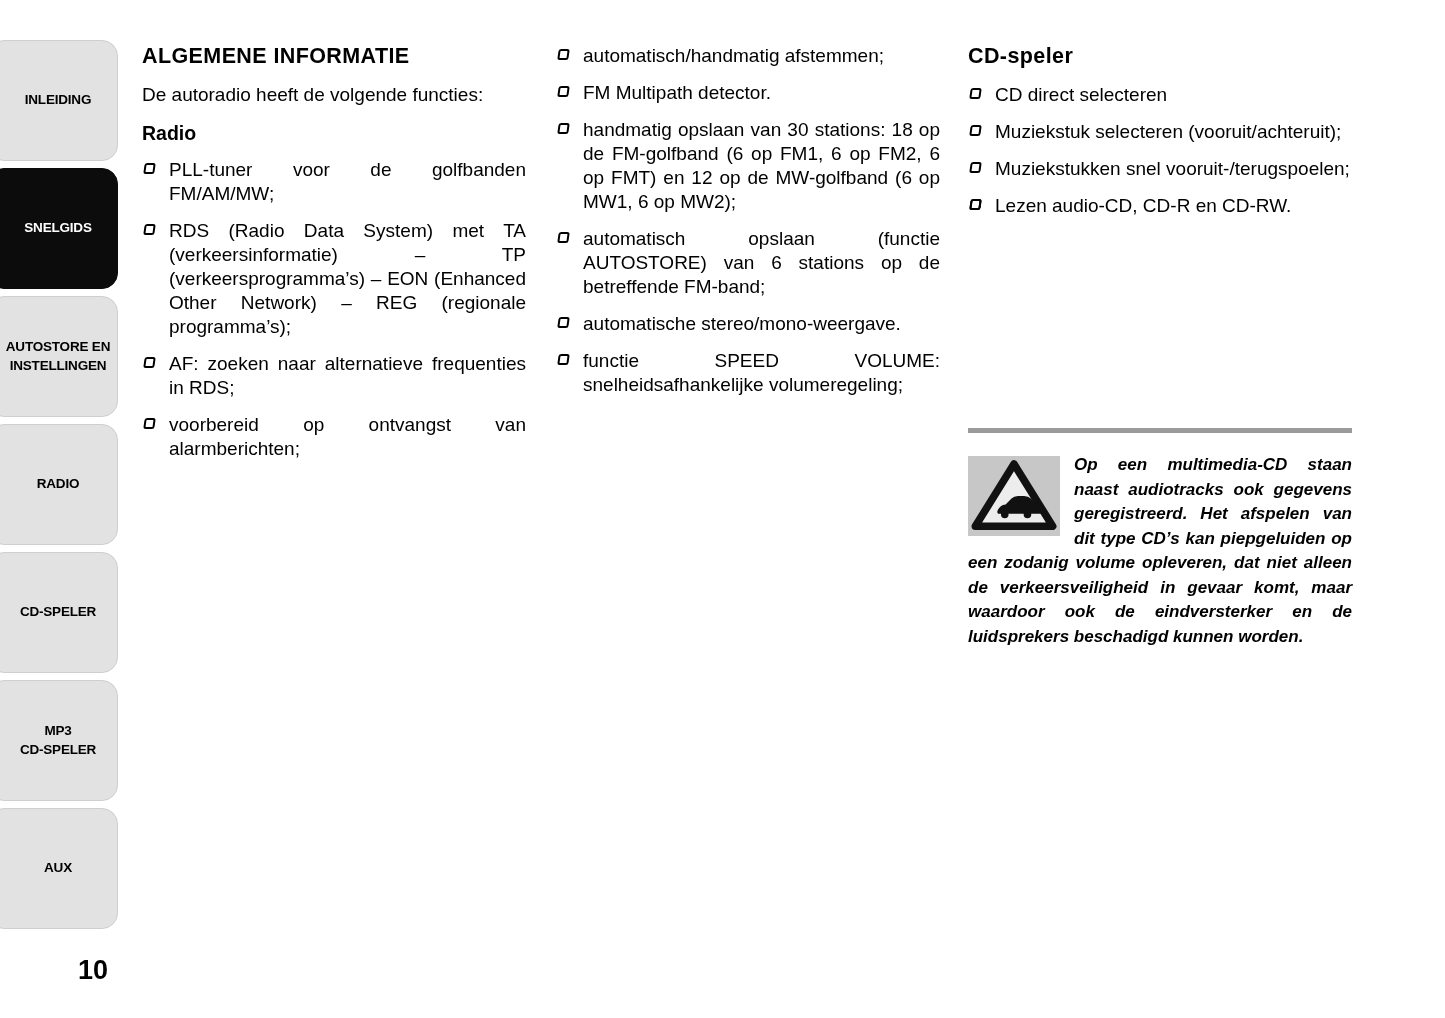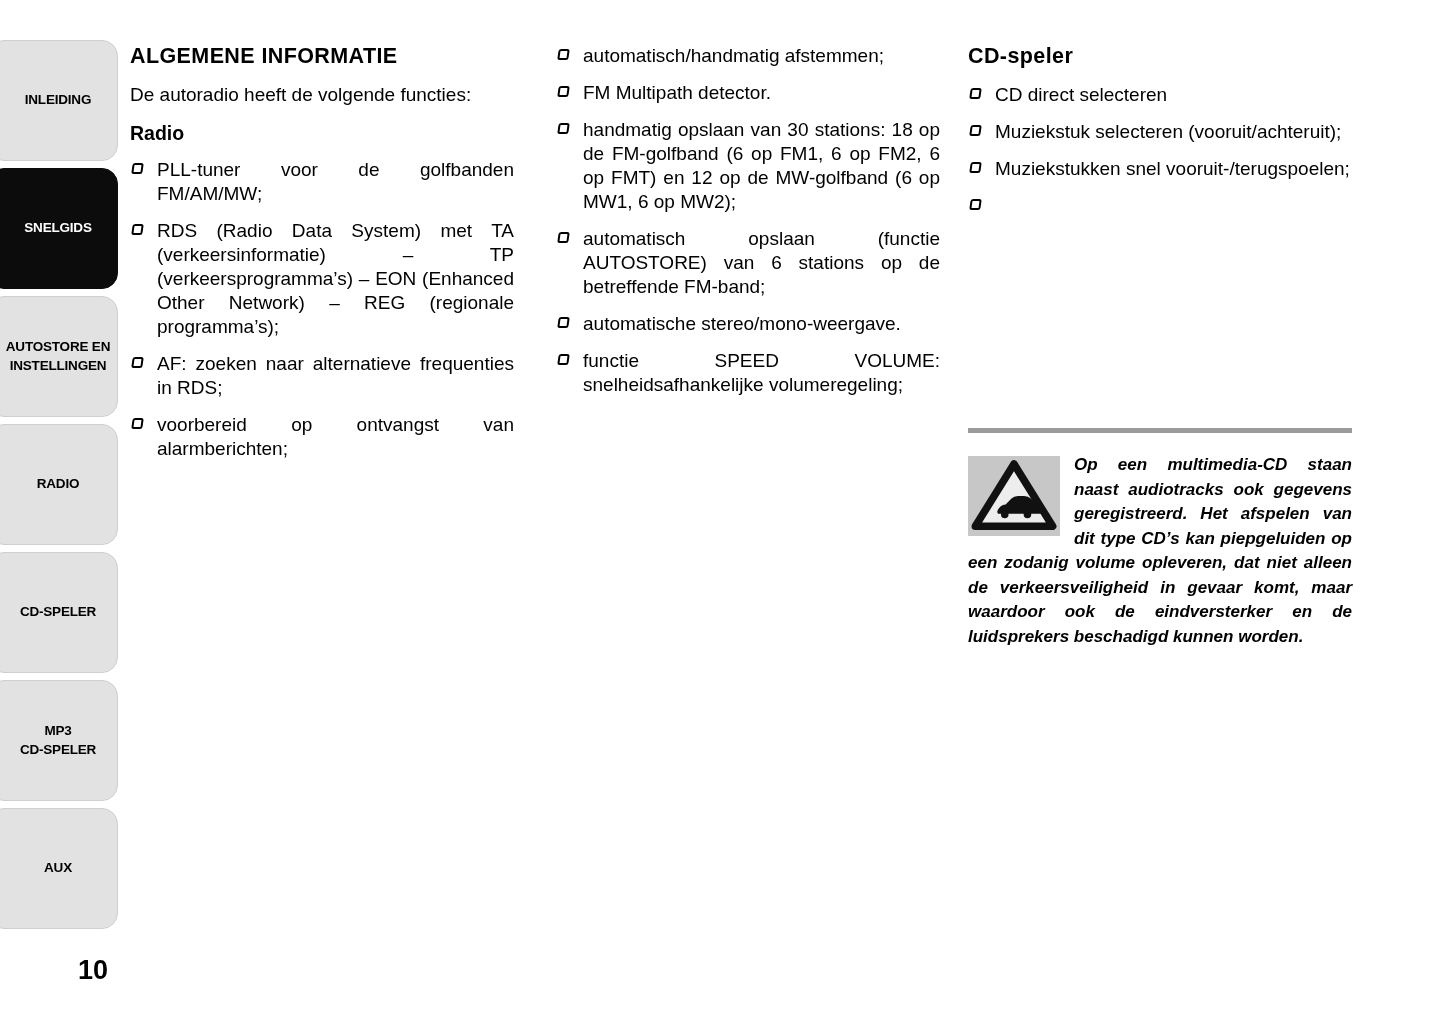--- a/index.html
+++ b/index.html
@@ -20,21 +20,21 @@
   }
   .tab span { white-space:pre-line; line-height:1.35; }
   .tab.active { background:#0c0c0c; border-color:#0c0c0c; color:#fff; }
 
   .pagenum {
     position:absolute; left:78px; top:955px; font-size:27px; font-weight:bold;
   }
 
   
   .col { position:absolute; top:44px; width:384px; font-size:19px; line-height:24px; }
-  .col1 { left:130px; }
+  .col1 { left:142px; }
   .col2 { left:556px; }
   .col3 { left:968px; }
 
   .section-title { font-size:21.5px; font-weight:bold; letter-spacing:0.4px; margin-bottom:15px; }
   .intro { margin-bottom:14px; text-align:left; }
   .subtitle { font-size:19.5px; font-weight:bold; margin-bottom:13px; }
 
   .li { position:relative; padding-left:27px; margin-bottom:13px; text-align:justify; }
   .bullet {
     position:absolute; left:2px; top:5px; width:11px; height:11px;
@@ -147,20 +147,24 @@
       <span class="bullet"></span>
       <span>Muziekstuk selecteren (vooruit/achteruit);</span>
     </div>
     <div class="li">
       <span class="bullet"></span>
       <span>Muziekstukken snel vooruit-/terugspoelen;</span>
     </div>
     <div class="li">
       <span class="bullet"></span>
     </div>
+    <div class="li">
+      <span class="bullet"></span>
+      <span>Lezen audio-CD, CD-R en CD-RW.</span>
+    </div>
   </section>
 
   <aside class="warning">
     <div class="warning-rule"></div>
     <div class="wtext">
       <span class="wicon">
         <svg width="86" height="74" viewBox="0 0 100 88" aria-hidden="true">
           <path d="M50 6 L96 80 L4 80 Z" fill="#ededed" stroke="#111" stroke-width="9" stroke-linejoin="round"></path>
           <path d="M30 63 q2 -8 10 -9 l7 -7 q3 -3 8 -3 h7 q5 0 8 3 l6 6 q8 1 9 9 l-1 3 H31 Z" fill="#111"></path>
           <circle cx="39" cy="66" r="4.5" fill="#111"></circle>

